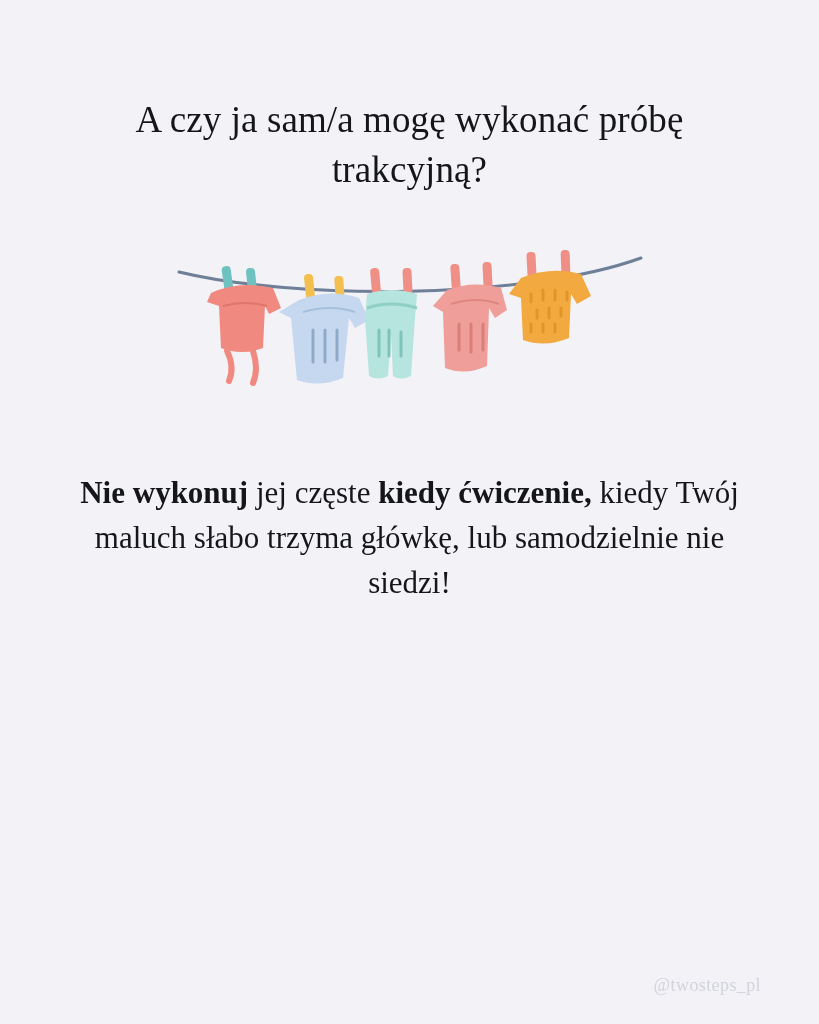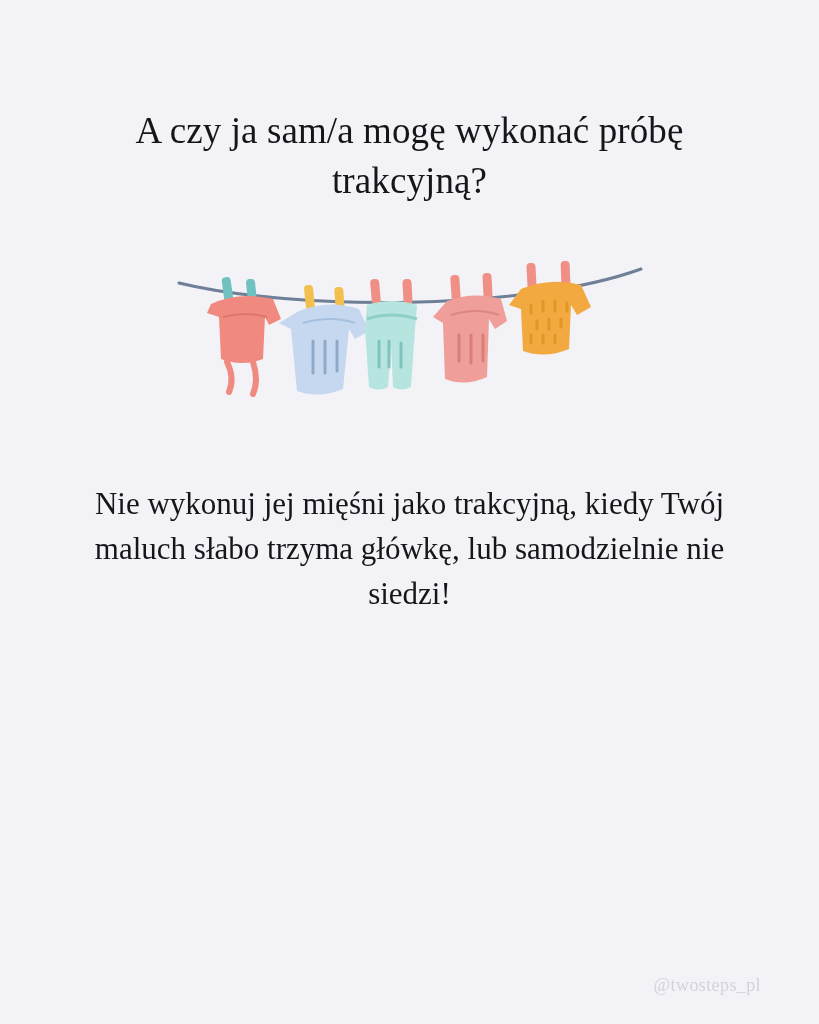--- a/index.html
+++ b/index.html
@@ -12,21 +12,21 @@
     background: #f2f2f7;
     font-family: "Liberation Serif", serif;
     color: #1a1a1a;
     overflow: hidden;
   }
   .page {
     position: relative;
     width: 819px;
     height: 1024px;
     box-sizing: border-box;
-    padding: 11px 62px;
+    padding: 0 62px;
     display: flex;
     flex-direction: column;
   }
   .heading {
     margin-top: 95px;
     text-align: center;
     font-size: 37px;
     line-height: 1.35;
     font-weight: 400;
     letter-spacing: 0.1px;
@@ -50,21 +50,21 @@
     height: 190px;
   }
   .bottom-block {
     margin-top: 34px;
     text-align: center;
     font-size: 31px;
     line-height: 1.46;
     color: #15161a;
   }
   .bottom-block b {
-    font-weight: 400;
+    font-weight: 700;
   }
   .watermark {
     position: absolute;
     right: 58px;
     bottom: 28px;
     font-size: 18px;
     color: #d2d3dc;
     font-family: "Liberation Serif", serif;
     letter-spacing: 0.4px;
   }
@@ -117,16 +117,16 @@
 
       <g>
         <rect x="352" y="6" width="9" height="26" rx="4" fill="#ef8f85" transform="rotate(-3 356 19)"></rect>
         <rect x="386" y="4" width="9" height="26" rx="4" fill="#ef8f85" transform="rotate(-2 390 17)"></rect>
         <path d="M346 32 q30 -12 60 -4 l10 22 -14 8 -6 -10 -2 44 q-24 10 -46 2 l-2 -42 -12 -4 z" fill="#f2a93f"></path>
         <path d="M356 48 l0 8 M368 44 l0 10 M380 44 l0 10 M392 46 l0 8 M362 64 l0 8 M374 62 l0 10 M386 62 l0 8 M356 78 l0 8 M368 78 l0 8 M380 78 l0 8" stroke="#e09526" stroke-width="3" stroke-linecap="round"></path>
       </g>
     </svg>
   </div>
 
-  <div class="bottom-block"><b>Nie wykonuj</b><span> jej mięśni </span><b>jako trakcyjną,</b><span> kiedy Twój maluch słabo trzyma główkę, lub samodzielnie nie siedzi!</span></div>
+  <div class="bottom-block"><b>Nie wykonuj</b><span> jej częste </span><b>kiedy ćwiczenie,</b><span> kiedy Twój maluch słabo trzyma główkę, lub samodzielnie nie siedzi!</span></div>
 
   <div class="watermark">@twosteps_pl</div>
 </div>
 
 </body></html>

